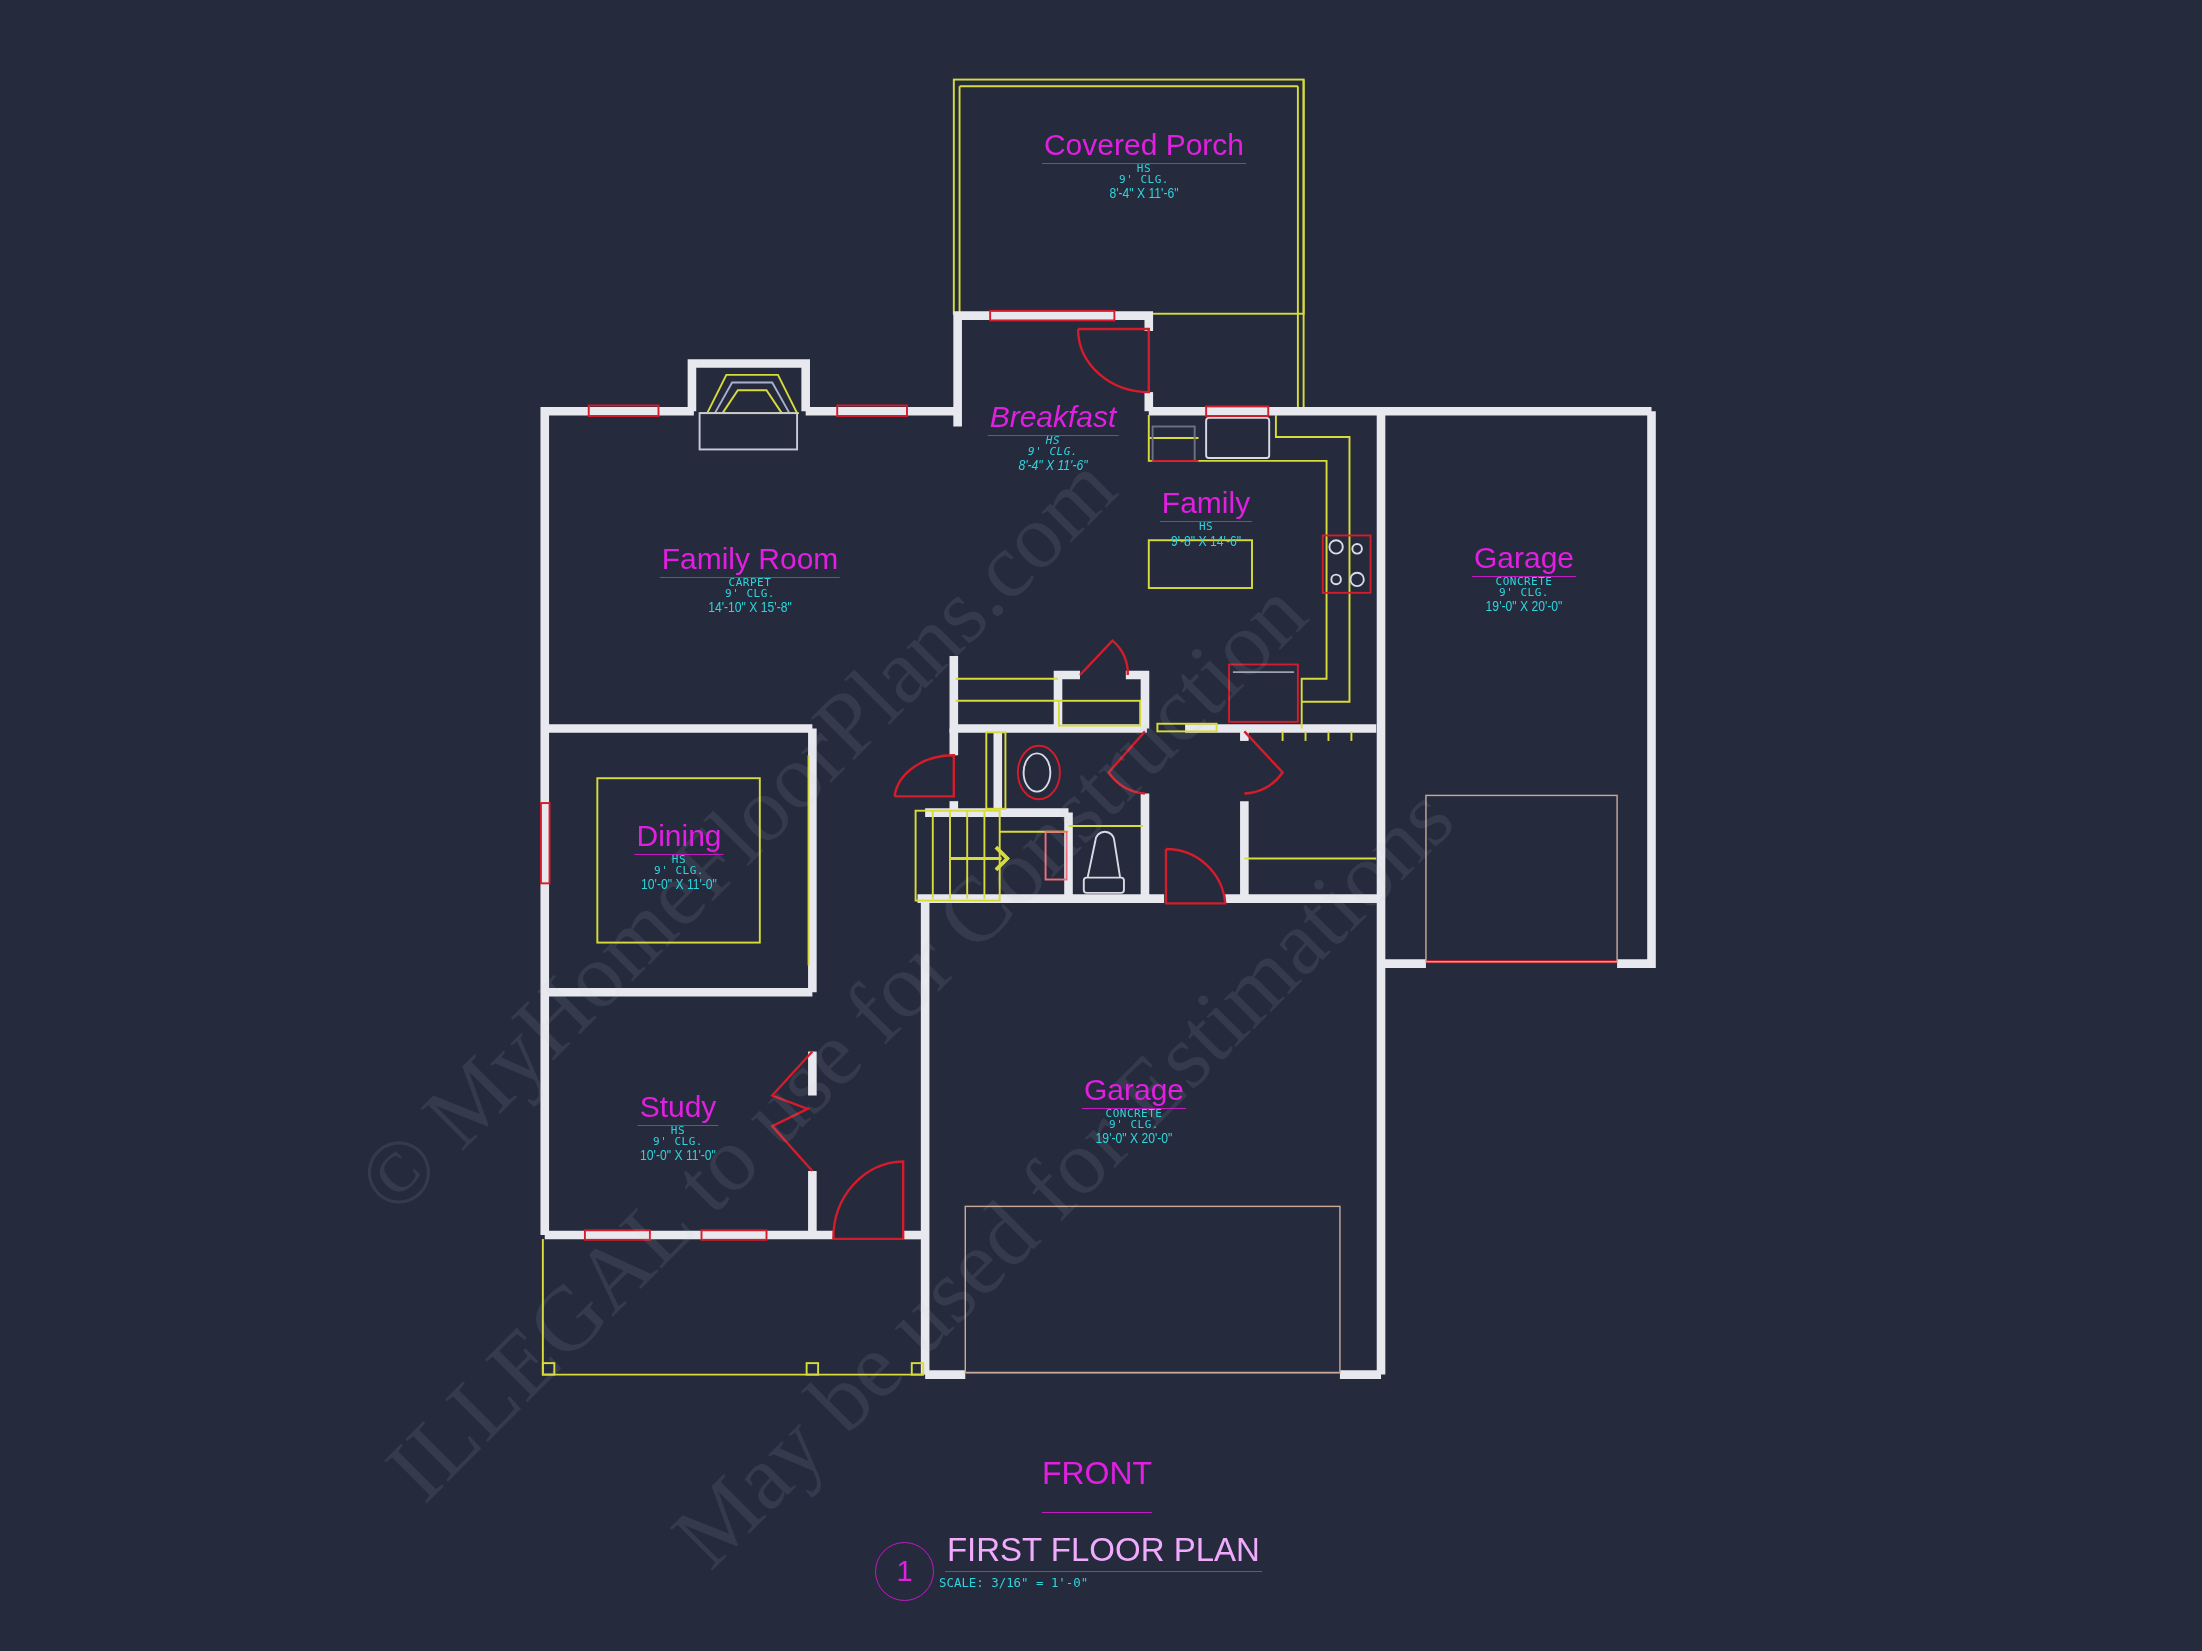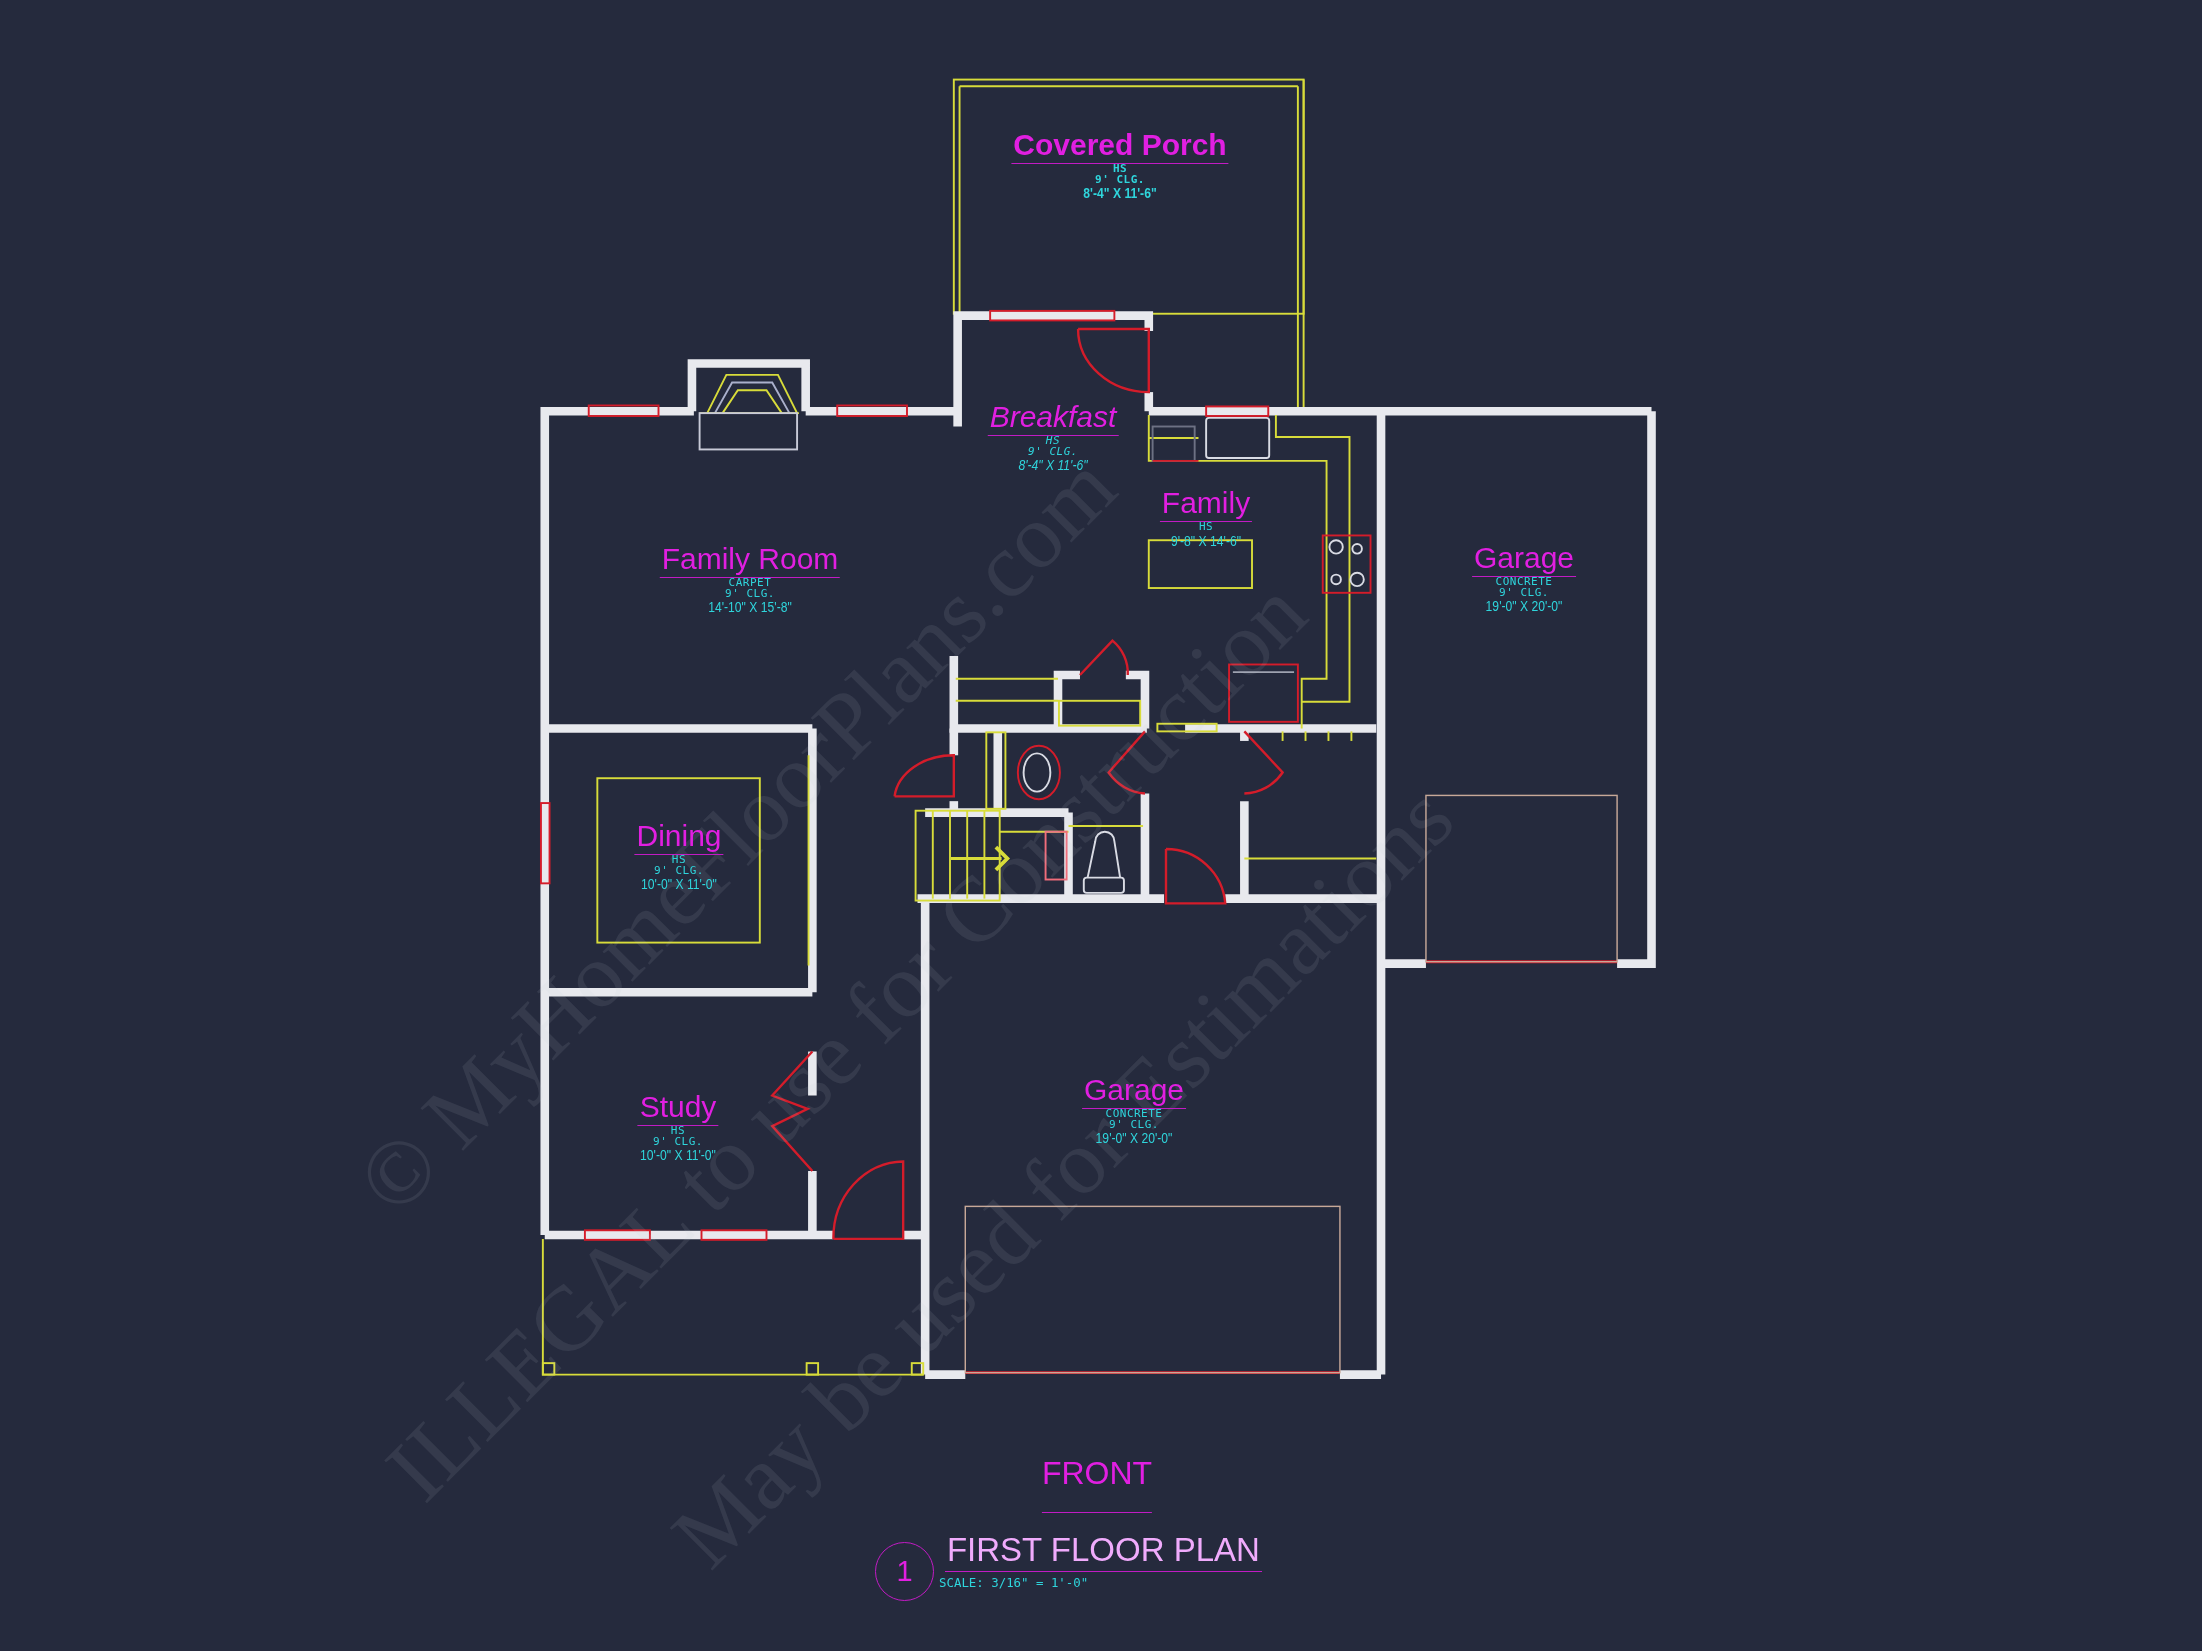--- a/index.html
+++ b/index.html
@@ -162,21 +162,21 @@
     <line x1="1366" y1="765" x2="1366" y2="775"></line>
     <line x1="1390" y1="765" x2="1390" y2="775"></line>
     <line x1="1414" y1="765" x2="1414" y2="775"></line>
   </g>
 </svg>
 
 <div class="watermark" style="left:411px; top:1128px; font-size:92px; transform:rotate(-45deg);">© MyHomeFloorPlans.com</div>
 <div class="watermark" style="left:440px; top:1415px; font-size:92px; transform:rotate(-45deg);">ILLEGAL to use for Construction</div>
 <div class="watermark" style="left:726px; top:1482px; font-size:92px; transform:rotate(-45deg);">May be used for Estimations</div>
 
-<div class="room-label" style="left:1120px; top:129px;font-weight:bold;">
+<div class="room-label" style="left:1144px; top:129px;">
   <span class="room-name">Covered Porch</span>
   <span class="room-small">HS</span>
   <span class="room-small">9' CLG.</span>
   <span class="room-dim">8'-4" X 11'-6"</span>
 </div>
 <div class="room-label" style="left:1053px; top:401px;font-style:italic;">
   <span class="room-name">Breakfast</span>
   <span class="room-small">HS</span>
   <span class="room-small">9' CLG.</span>
   <span class="room-dim">8'-4" X 11'-6"</span>

